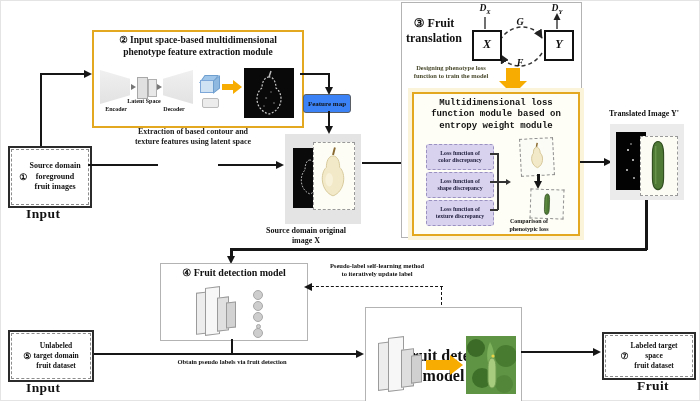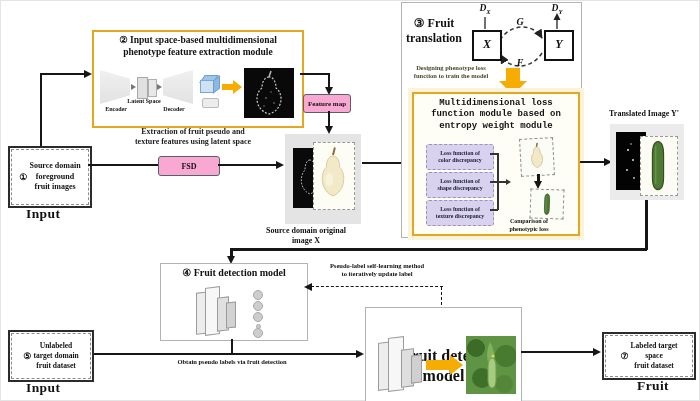--- a/index.html
+++ b/index.html
@@ -15,21 +15,21 @@
   .ah-sm{border-top-width:3px;border-bottom-width:3px;border-left-width:5px;}
   .dashh{position:absolute;border-top:1.6px dashed #161616;}
   .dashv{position:absolute;border-left:1.6px dashed #161616;}
   .ds-box{position:absolute;border:2px solid #2b2b2b;background:#fff;outline:1px dashed #8c8c8c;outline-offset:-4px;
           display:flex;align-items:center;justify-content:center;gap:2px;text-align:center;}
   .ds-text{font-weight:bold;font-size:8px;line-height:1.3;}
   .circ{font-weight:bold;font-size:9px;}
   .big-label{position:absolute;font-weight:bold;font-size:13.5px;letter-spacing:.4px;}
   .panel{position:absolute;background:#fff;border:1.4px solid #b3b3b3;}
   .ybox{position:absolute;background:#fffef6;border:2.5px solid #e3a81f;}
-  .pill{position:absolute;background:#f9a8d4;border:1.2px solid #5a5f66;border-radius:3px;
+  .pill{position:absolute;background:#3b82f6;border:1.2px solid #5a5f66;border-radius:3px;
         display:flex;align-items:center;justify-content:center;font-weight:bold;}
   .slab{position:absolute;border:1px solid #9b9b9b;transform:skewY(-7deg);}
   .dot{position:absolute;border-radius:50%;background:#cdcdcd;border:1px solid #a8a8a8;width:8px;height:8px;}
   .lossb{position:absolute;width:66px;height:24px;background:#d9d2ef;border:1px dashed #9a91c0;border-radius:3px;
          display:flex;flex-direction:column;align-items:center;justify-content:center;
          font-weight:bold;font-size:5.8px;line-height:1.25;color:#1c1c3a;}
   .thumb{position:absolute;background:#fcfcf6;border:1px dashed #8f8f8f;display:flex;align-items:center;justify-content:center;}
   .t2{font-weight:bold;text-align:center;line-height:1.25;}
   .trap{position:absolute;background:linear-gradient(#f0f0f0,#e2e2e2);}
   .yshaft{position:absolute;background:#f6ac00;}
@@ -89,25 +89,24 @@
         <path d="M25 9 C20 9 18 15 18 20 C10 26 11 42 25 46 C39 42 40 26 32 20 C32 15 30 9 25 9 Z" fill="none" stroke="#c9c9c9" stroke-width="1.2" stroke-dasharray="2 1.6"></path>
         <circle cx="22" cy="30" r="0.8" fill="#9a9a9a"></circle>
           <circle cx="30" cy="35" r="0.8" fill="#8a8a8a"></circle>
         <circle cx="27" cy="24" r="0.7" fill="#8f8f8f"></circle>
           <circle cx="20" cy="38" r="0.7" fill="#8f8f8f"></circle>
       </svg>
     </div>
   </div>
 
   <div class="abs t2" style="left:98px;top:127px;width:190px;font-size:8px;color:#222;">
-    <div>Extraction of fruit pseudo and</div>
+    <div>Extraction of based contour and</div>
     <div>texture features using latent space</div>
   </div>
 
-  <div class="pill" style="left:158px;top:156px;width:60px;height:18px;font-size:8px;">FSD</div>
   <div class="hl" style="left:218px;top:164px;width:62px;"></div>
   <div class="ah-r" style="left:276px;top:160.5px;"></div>
 
   <div class="hl" style="left:300px;top:73px;width:30px;"></div>
   <div class="vl" style="left:328px;top:73px;height:15px;"></div>
   <div class="ah-d" style="left:324.5px;top:87px;"></div>
   <div class="pill" style="left:303px;top:94px;width:46px;height:17px;font-size:7px;">Feature map</div>
   <div class="vl" style="left:328px;top:111px;height:16px;"></div>
   <div class="ah-d" style="left:324.5px;top:126px;"></div>
 

